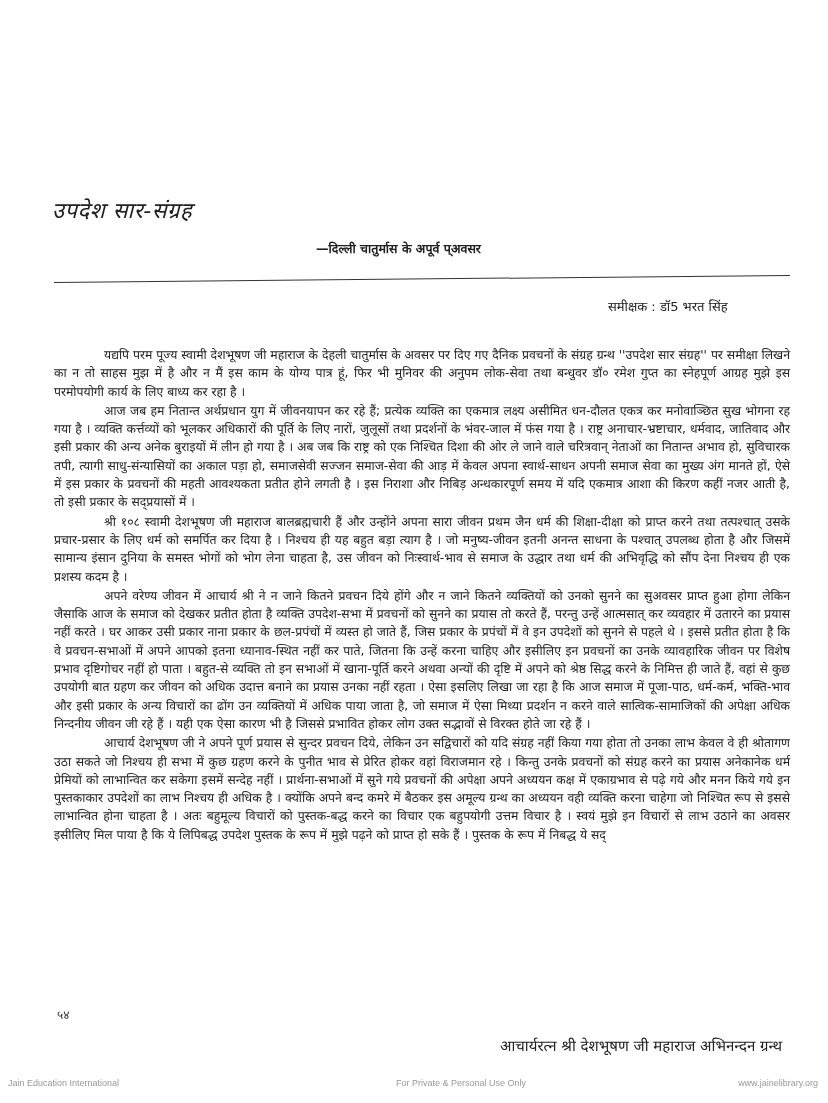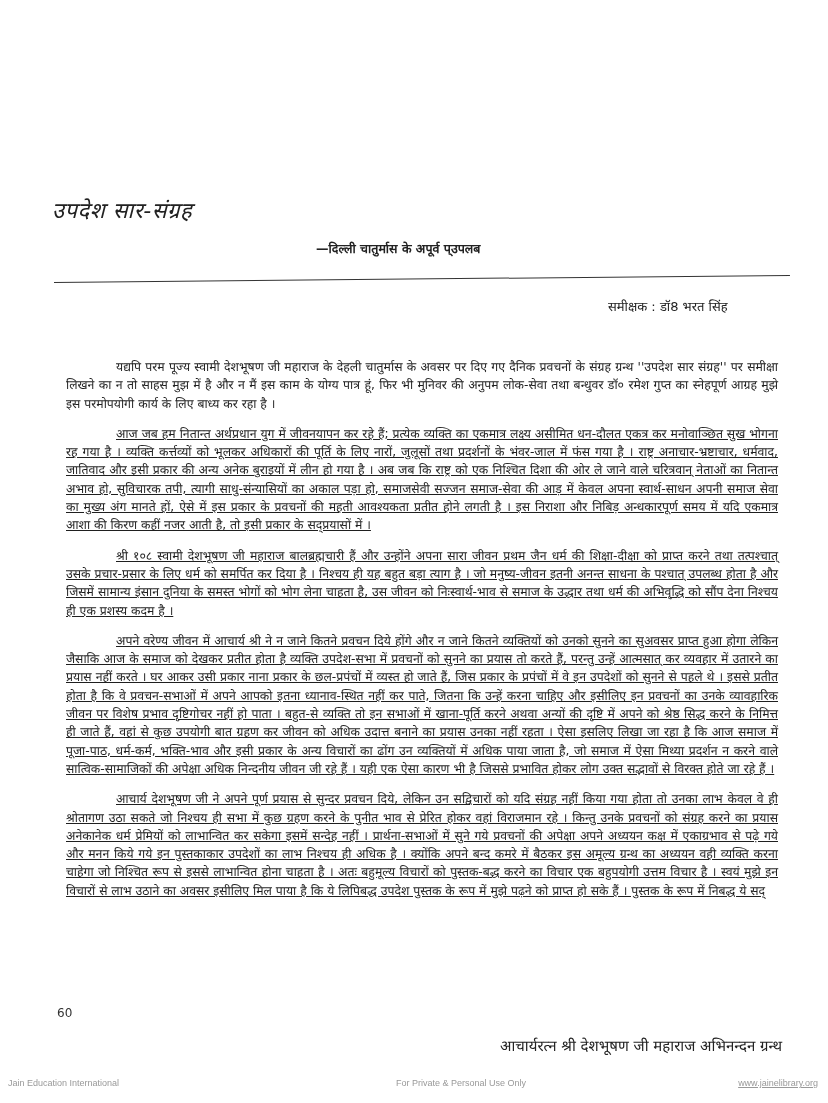--- a/index.html
+++ b/index.html
@@ -2,45 +2,45 @@
 <html><head>
   <meta charset="utf-8">
   <style>
     html, body { margin: 0; padding: 0; background: #ffffff; }
     body { width: 828px; height: 1103px; position: relative; overflow: hidden; color: #1a1a1a; font-family: "DejaVu Sans", sans-serif; }
     .title { position: absolute; left: 52px; top: 194px; font-size: 22px; letter-spacing: 0.5px; color: #222; }
     .subtitle { position: absolute; left: 316px; top: 240px; font-size: 12.5px; font-weight: bold; color: #222; }
     .rule { position: absolute; left: 54px; top: 282px; width: 736px; height: 0; border-top: 1.5px solid #333; transform: rotate(-0.55deg); transform-origin: left center; }
     .reviewer { position: absolute; left: 608px; top: 297px; font-size: 13px; color: #222; }
     .body-text { position: absolute; left: 54px; top: 346px; width: 736px; font-size: 12.3px; line-height: 18.3px; text-align: justify; color: #1f1f1f; }
-    .body-text p { margin: 12px; text-indent: 50px; }
-    .body-text p + p { margin-top: 1px; text-decoration: underline; }
+    .body-text p { margin: 0; text-indent: 50px; }
+    .body-text p + p { margin-top: 1px; }
     .source { position: absolute; left: 500px; top: 1035px; font-size: 15px; color: #222; }
     .page-num { position: absolute; left: 57px; top: 1006px; font-size: 12px; color: #333; }
     .footer { position: absolute; top: 1078px; font-family: "Liberation Sans", sans-serif; font-size: 9px; color: #999; }
     .footer.left { left: 8px; }
     .footer.center { left: 358px; margin-left: 38px; }
-    .footer.right { right: 10px; text-decoration: underline; }
+    .footer.right { right: 10px; }
   </style>
 </head>
 <body>
 
 <div>
   <h1 class="title" style="margin:0;font-weight:normal;font-style:italic;">उपदेश सार-संग्रह</h1>
-  <div class="subtitle">—दिल्ली चातुर्मास के अपूर्व प्उपलब</div>
+  <div class="subtitle">—दिल्ली चातुर्मास के अपूर्व प्अवसर</div>
   <div class="rule"></div>
-  <div class="reviewer">समीक्षक : डॉ8 भरत सिंह</div>
+  <div class="reviewer">समीक्षक : डॉ5 भरत सिंह</div>
 
   <div class="body-text">
     <p>यद्यपि परम पूज्य स्वामी देशभूषण जी महाराज के देहली चातुर्मास के अवसर पर दिए गए दैनिक प्रवचनों के संग्रह ग्रन्थ ''उपदेश सार संग्रह'' पर समीक्षा लिखने का न तो साहस मुझ में है और न मैं इस काम के योग्य पात्र हूं, फिर भी मुनिवर की अनुपम लोक-सेवा तथा बन्धुवर डॉ० रमेश गुप्त का स्नेहपूर्ण आग्रह मुझे इस परमोपयोगी कार्य के लिए बाध्य कर रहा है ।</p>
     <p>आज जब हम नितान्त अर्थप्रधान युग में जीवनयापन कर रहे हैं; प्रत्येक व्यक्ति का एकमात्र लक्ष्य असीमित धन-दौलत एकत्र कर मनोवाञ्छित सुख भोगना रह गया है । व्यक्ति कर्त्तव्यों को भूलकर अधिकारों की पूर्ति के लिए नारों, जुलूसों तथा प्रदर्शनों के भंवर-जाल में फंस गया है । राष्ट्र अनाचार-भ्रष्टाचार, धर्मवाद, जातिवाद और इसी प्रकार की अन्य अनेक बुराइयों में लीन हो गया है । अब जब कि राष्ट्र को एक निश्चित दिशा की ओर ले जाने वाले चरित्रवान् नेताओं का नितान्त अभाव हो, सुविचारक तपी, त्यागी साधु-संन्यासियों का अकाल पड़ा हो, समाजसेवी सज्जन समाज-सेवा की आड़ में केवल अपना स्वार्थ-साधन अपनी समाज सेवा का मुख्य अंग मानते हों, ऐसे में इस प्रकार के प्रवचनों की महती आवश्यकता प्रतीत होने लगती है । इस निराशा और निबिड़ अन्धकारपूर्ण समय में यदि एकमात्र आशा की किरण कहीं नजर आती है, तो इसी प्रकार के सद्प्रयासों में ।</p>
     <p>श्री १०८ स्वामी देशभूषण जी महाराज बालब्रह्मचारी हैं और उन्होंने अपना सारा जीवन प्रथम जैन धर्म की शिक्षा-दीक्षा को प्राप्त करने तथा तत्पश्चात् उसके प्रचार-प्रसार के लिए धर्म को समर्पित कर दिया है । निश्चय ही यह बहुत बड़ा त्याग है । जो मनुष्य-जीवन इतनी अनन्त साधना के पश्चात् उपलब्ध होता है और जिसमें सामान्य इंसान दुनिया के समस्त भोगों को भोग लेना चाहता है, उस जीवन को निःस्वार्थ-भाव से समाज के उद्धार तथा धर्म की अभिवृद्धि को सौंप देना निश्चय ही एक प्रशस्य कदम है ।</p>
     <p>अपने वरेण्य जीवन में आचार्य श्री ने न जाने कितने प्रवचन दिये होंगे और न जाने कितने व्यक्तियों को उनको सुनने का सुअवसर प्राप्त हुआ होगा लेकिन जैसाकि आज के समाज को देखकर प्रतीत होता है व्यक्ति उपदेश-सभा में प्रवचनों को सुनने का प्रयास तो करते हैं, परन्तु उन्हें आत्मसात् कर व्यवहार में उतारने का प्रयास नहीं करते । घर आकर उसी प्रकार नाना प्रकार के छल-प्रपंचों में व्यस्त हो जाते हैं, जिस प्रकार के प्रपंचों में वे इन उपदेशों को सुनने से पहले थे । इससे प्रतीत होता है कि वे प्रवचन-सभाओं में अपने आपको इतना ध्यानाव-स्थित नहीं कर पाते, जितना कि उन्हें करना चाहिए और इसीलिए इन प्रवचनों का उनके व्यावहारिक जीवन पर विशेष प्रभाव दृष्टिगोचर नहीं हो पाता । बहुत-से व्यक्ति तो इन सभाओं में खाना-पूर्ति करने अथवा अन्यों की दृष्टि में अपने को श्रेष्ठ सिद्ध करने के निमित्त ही जाते हैं, वहां से कुछ उपयोगी बात ग्रहण कर जीवन को अधिक उदात्त बनाने का प्रयास उनका नहीं रहता । ऐसा इसलिए लिखा जा रहा है कि आज समाज में पूजा-पाठ, धर्म-कर्म, भक्ति-भाव और इसी प्रकार के अन्य विचारों का ढोंग उन व्यक्तियों में अधिक पाया जाता है, जो समाज में ऐसा मिथ्या प्रदर्शन न करने वाले सात्विक-सामाजिकों की अपेक्षा अधिक निन्दनीय जीवन जी रहे हैं । यही एक ऐसा कारण भी है जिससे प्रभावित होकर लोग उक्त सद्भावों से विरक्त होते जा रहे हैं ।</p>
     <p>आचार्य देशभूषण जी ने अपने पूर्ण प्रयास से सुन्दर प्रवचन दिये, लेकिन उन सद्विचारों को यदि संग्रह नहीं किया गया होता तो उनका लाभ केवल वे ही श्रोतागण उठा सकते जो निश्चय ही सभा में कुछ ग्रहण करने के पुनीत भाव से प्रेरित होकर वहां विराजमान रहे । किन्तु उनके प्रवचनों को संग्रह करने का प्रयास अनेकानेक धर्म प्रेमियों को लाभान्वित कर सकेगा इसमें सन्देह नहीं । प्रार्थना-सभाओं में सुने गये प्रवचनों की अपेक्षा अपने अध्ययन कक्ष में एकाग्रभाव से पढ़े गये और मनन किये गये इन पुस्तकाकार उपदेशों का लाभ निश्चय ही अधिक है । क्योंकि अपने बन्द कमरे में बैठकर इस अमूल्य ग्रन्थ का अध्ययन वही व्यक्ति करना चाहेगा जो निश्चित रूप से इससे लाभान्वित होना चाहता है । अतः बहुमूल्य विचारों को पुस्तक-बद्ध करने का विचार एक बहुपयोगी उत्तम विचार है । स्वयं मुझे इन विचारों से लाभ उठाने का अवसर इसीलिए मिल पाया है कि ये लिपिबद्ध उपदेश पुस्तक के रूप में मुझे पढ़ने को प्राप्त हो सके हैं । पुस्तक के रूप में निबद्ध ये सद्</p>
   </div>
 
   <div class="source">आचार्यरत्न श्री देशभूषण जी महाराज अभिनन्दन ग्रन्थ</div>
-  <div class="page-num">60</div>
+  <div class="page-num">५४</div>
 
   <div class="footer left">Jain Education International</div>
   <div class="footer center">For Private &amp; Personal Use Only</div>
   <div class="footer right">www.jainelibrary.org</div>
 </div>
 
 </body></html>

